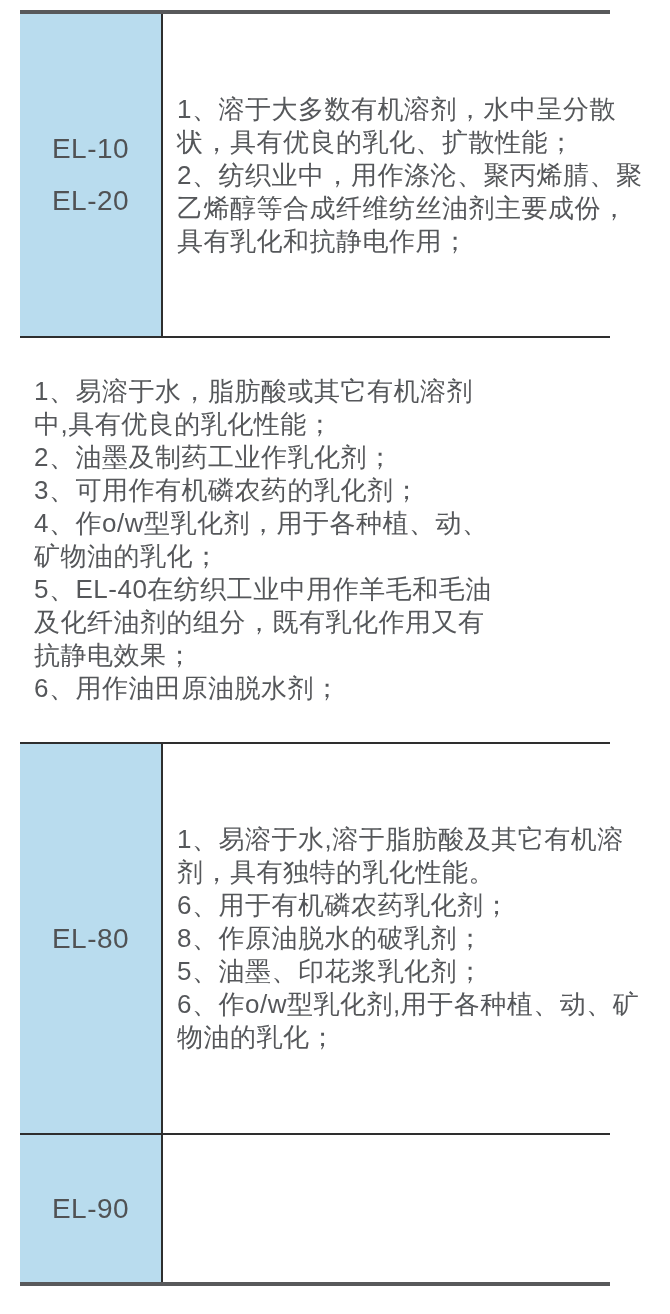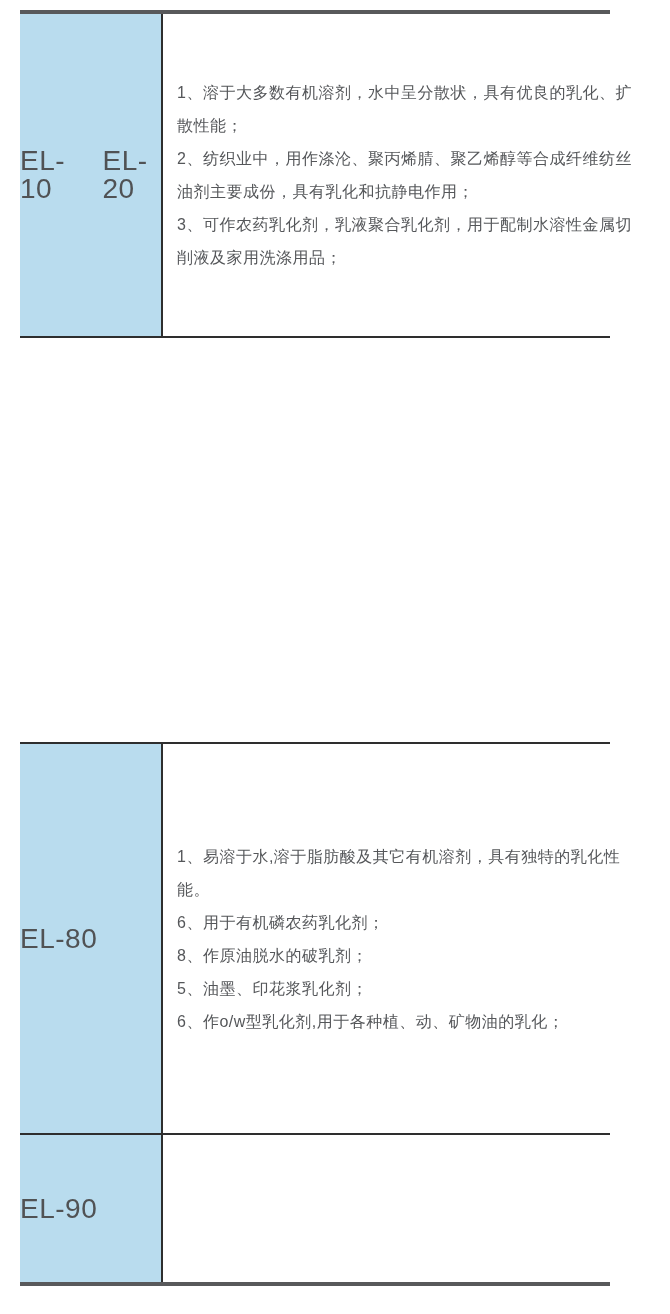--- a/index.html
+++ b/index.html
@@ -30,36 +30,38 @@
   }
   .trow:last-child {
     border-bottom: none;
   }
   .cell-model {
     flex: 0 0 143px;
     align-self: stretch;
     background: #b9dcee;
     border-right: 2px solid #2e2e2e;
     display: flex;
+    flex-direction: column;
+    justify-content: center;
     align-items: center;
     gap: 24px;
     box-sizing: border-box;
   }
   .model-label {
     font-size: 28px;
     line-height: 28px;
     color: #505254;
     letter-spacing: 0.5px;
   }
   .model-label:empty { display: none; }
   .cell-desc {
     flex: 0 0 auto;
     width: 468px;
     padding: 14px 0 14px 14px;
-    font-size: 16px;
+    font-size: 26px;
     line-height: 33px;
     color: #55575a;
     letter-spacing: 0.5px;
     box-sizing: content-box;
   }
   .desc-item {
     word-break: break-word;
   }
   .desc-item:empty { display: none; }
   .row-1 { min-height: 322px; }
@@ -74,26 +76,33 @@
   <div class="spec-table">
 
     <div class="trow row-1">
       <div class="cell-model">
         <span class="model-label">EL-10</span>
         <span class="model-label">EL-20</span>
       </div>
       <div class="cell-desc">
         <div class="desc-item">1、溶于大多数有机溶剂，水中呈分散状，具有优良的乳化、扩散性能；</div>
         <div class="desc-item">2、纺织业中，用作涤沦、聚丙烯腈、聚乙烯醇等合成纤维纺丝油剂主要成份，具有乳化和抗静电作用；</div>
-        <div class="desc-item">3、可作农药乳化剂，乳液聚合乳化剂，用于配制水溶性金属切削液及家用洗涤用品；</div>
 
       </div>
     </div>
 
     <div class="trow row-2">
+      <div class="cell-desc">
+        <div class="desc-item">1、易溶于水，脂肪酸或其它有机溶剂中,具有优良的乳化性能；</div>
+        <div class="desc-item">2、油墨及制药工业作乳化剂；</div>
+        <div class="desc-item">3、可用作有机磷农药的乳化剂；</div>
+        <div class="desc-item">4、作o/w型乳化剂，用于各种植、动、矿物油的乳化；</div>
+        <div class="desc-item">5、EL-40在纺织工业中用作羊毛和毛油及化纤油剂的组分，既有乳化作用又有抗静电效果；</div>
+        <div class="desc-item">6、用作油田原油脱水剂；</div>
+      </div>
     </div>
 
     <div class="trow row-3">
       <div class="cell-model">
         <span class="model-label">EL-80</span>
 
       </div>
       <div class="cell-desc">
         <div class="desc-item">1、易溶于水,溶于脂肪酸及其它有机溶剂，具有独特的乳化性能。</div>
         <div class="desc-item">6、用于有机磷农药乳化剂；</div>

